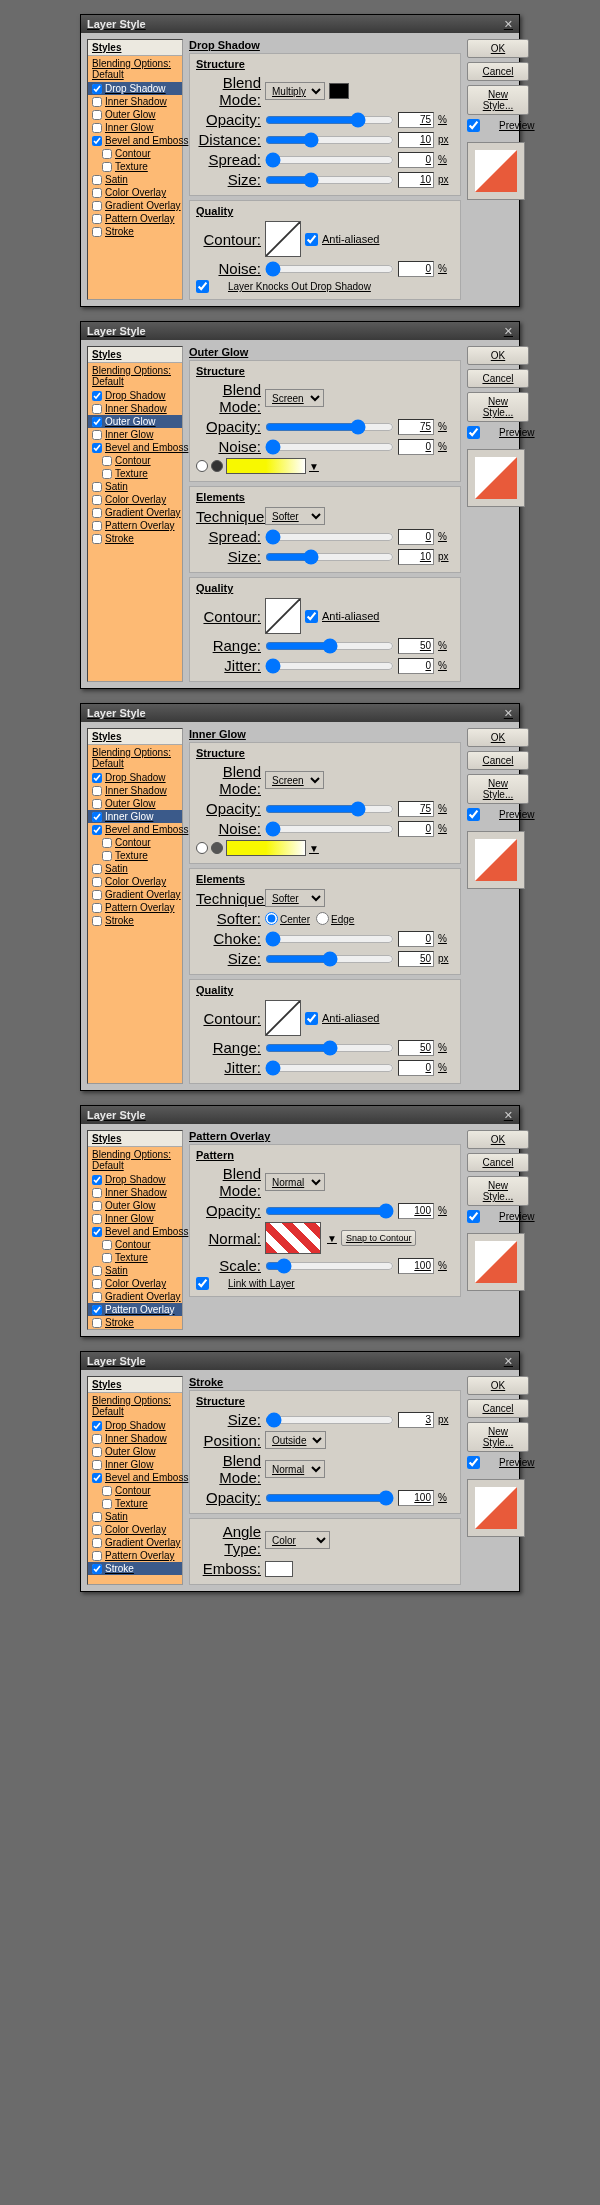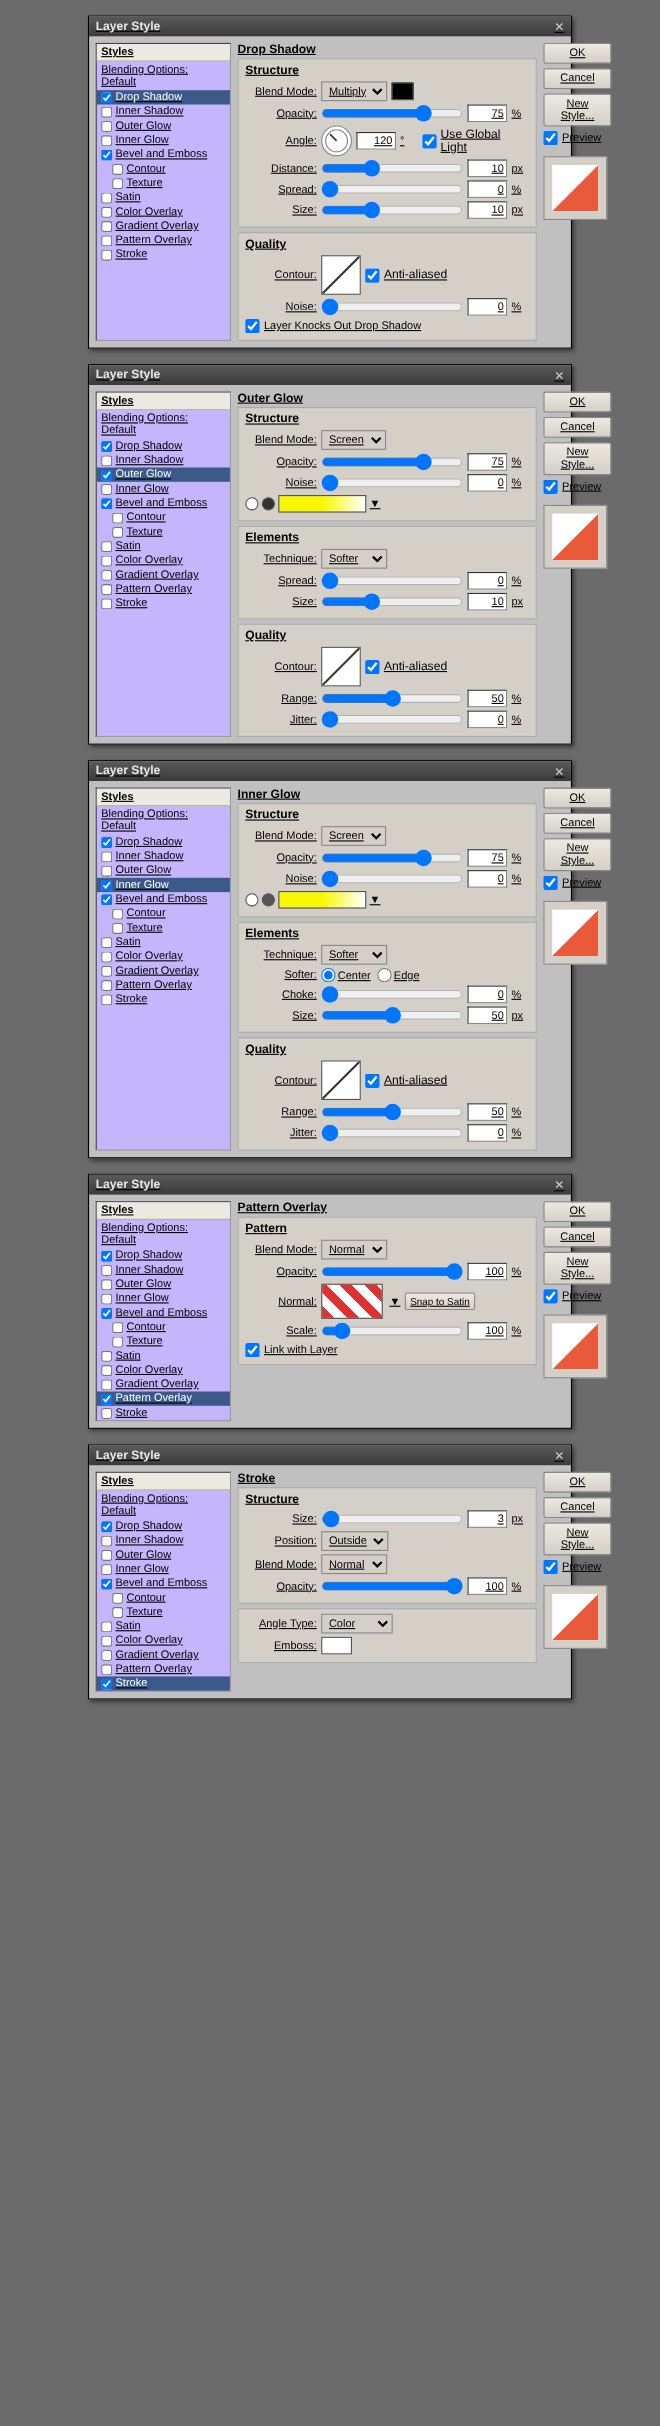--- a/index.html
+++ b/index.html
@@ -42,22 +42,22 @@
     }
 
     .dialog-body {
       display: flex;
       padding: 6px;
       gap: 6px;
     }
 
     
     .sidebar {
-      width: 123px;
-      background: #c4b5fd;
+      width: 96px;
+      background: #fdba74;
       border: 1px inset #999;
       flex-shrink: 0;
     }
 
     .sidebar-title {
       background: #ece9e0;
       padding: 2px 4px;
       font-size: 10px;
       font-weight: bold;
       border-bottom: 1px solid #aaa;
@@ -109,21 +109,21 @@
 
     .field-row {
       display: flex;
       align-items: center;
       margin-bottom: 3px;
       gap: 4px;
     }
 
     .field-label {
       width: 65px;
-      font-size: 10px;
+      font-size: 15px;
       text-align: right;
       flex-shrink: 0;
     }
 
     select.small {
       font-size: 10px;
       height: 18px;
       background: #d4d0c8;
       border: 1px solid #888;
       padding: 0 2px;
@@ -166,21 +166,21 @@
     }
 
     .contour-box svg {
       width: 100%;
       height: 100%;
     }
 
     .checkbox-row {
       display: flex;
       align-items: center;
-      gap: 4px;
+      gap: 19px;
       font-size: 10px;
       margin-bottom: 2px;
     }
 
     .angle-dial {
       width: 28px;
       height: 28px;
       border-radius: 50%;
       border: 1px solid #888;
       background: white;
@@ -384,33 +384,20 @@
           </select>
           <span class="color-swatch" style="background:#000;width:20px;height:16px;"></span>
         </div>
         <div class="field-row">
           <span class="field-label">Opacity:</span>
           <input type="range" min="0" max="100" value="75" style="">
           <input type="text" class="small" value="75" style="">
           <span class="unit-label">%</span>
         </div>
         <div class="field-row">
-          <span class="field-label">Angle:</span>
-          <div class="angle-dial">
-            <svg width="24" height="24" viewBox="0 0 24 24">
-              <circle cx="12" cy="12" r="10" fill="white" stroke="#888" stroke-width="1"></circle>
-              <line x1="12" y1="12" x2="6" y2="6" stroke="#333" stroke-width="1.5"></line>
-            </svg>
-          </div>
-          <input type="text" class="small" value="120" style="">
-          <span class="unit-label">°</span>
-          <input type="checkbox" checked="" style="">
-          <span>Use Global Light</span>
-        </div>
-        <div class="field-row">
           <span class="field-label">Distance:</span>
           <input type="range" min="0" max="30" value="10" style="">
           <input type="text" class="small" value="10" style="">
           <span class="unit-label">px</span>
         </div>
         <div class="field-row">
           <span class="field-label">Spread:</span>
           <input type="range" min="0" max="100" value="0" style="">
           <input type="text" class="small" value="0" style="">
           <span class="unit-label">%</span>
@@ -848,21 +835,21 @@
         <div class="field-row">
           <span class="field-label">Opacity:</span>
           <input type="range" min="0" max="100" value="100" style="">
           <input type="text" class="small" value="100" style="">
           <span class="unit-label">%</span>
         </div>
         <div class="field-row">
           <span class="field-label">Normal:</span>
           <div class="gradient-bar-red" style="width:56px;height:32px;"></div>
           <span style="font-size:10px;margin-left:2px;">▼</span>
-          <button class="snap-btn">Snap to Satin</button>
+          <button class="snap-btn">Snap to Contour</button>
         </div>
         <div class="field-row">
           <span class="field-label">Scale:</span>
           <input type="range" min="1" max="1000" value="100" style="">
           <input type="text" class="small" value="100" style="">
           <span class="unit-label">%</span>
         </div>
         <div class="checkbox-row">
           <input type="checkbox" checked="" style="">
           <span>Link with Layer</span>

